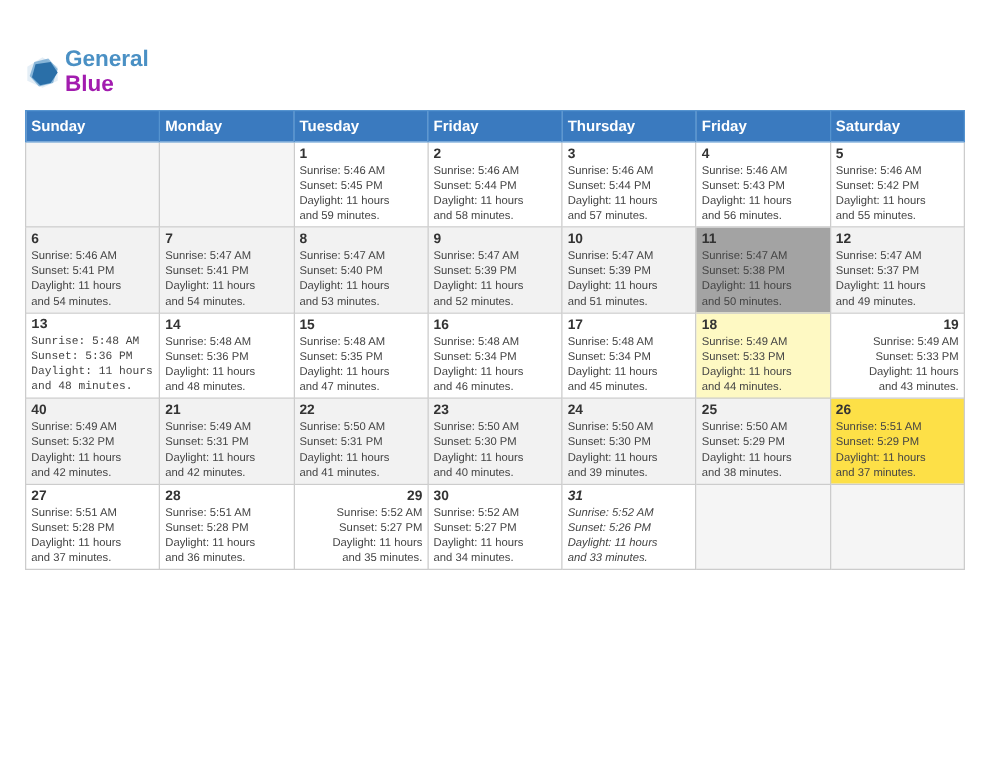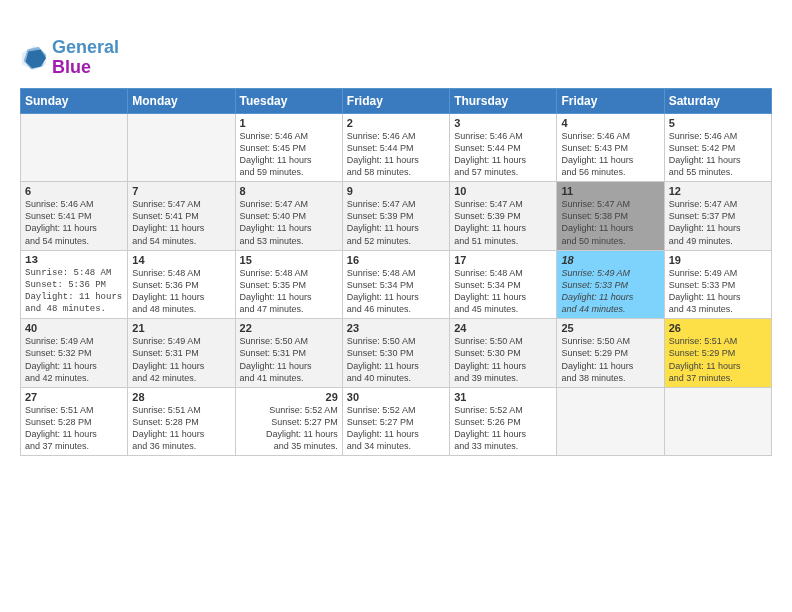--- a/index.html
+++ b/index.html
@@ -253,28 +253,28 @@
 Daylight: 11 hours
 and 46 minutes.</div>
           </td>
           <td style="background: rgb(255, 255, 255);">
             <span class="day-num">17</span>
             <div class="cell-content" style="white-space: pre-line;">Sunrise: 5:48 AM
 Sunset: 5:34 PM
 Daylight: 11 hours
 and 45 minutes.</div>
           </td>
-          <td style="background: #7dd3fc; font-style: italic;">
+          <td style="background: #fef9c3;">
             <span class="day-num">18</span>
             <div class="cell-content" style="white-space: pre-line;">Sunrise: 5:49 AM
 Sunset: 5:33 PM
 Daylight: 11 hours
 and 44 minutes.</div>
           </td>
-          <td style="background: rgb(255, 255, 255);">
+          <td style="background: rgb(255, 255, 255); text-align: right;">
             <span class="day-num">19</span>
             <div class="cell-content" style="white-space: pre-line;">Sunrise: 5:49 AM
 Sunset: 5:33 PM
 Daylight: 11 hours
 and 43 minutes.</div>
           </td>
         </tr>
         <tr>
           <td style="background: rgb(242, 242, 242);">
             <span class="day-num">40</span>
@@ -348,21 +348,21 @@
 Daylight: 11 hours
 and 35 minutes.</div>
           </td>
           <td style="background: rgb(255, 255, 255);">
             <span class="day-num">30</span>
             <div class="cell-content" style="white-space: pre-line;">Sunrise: 5:52 AM
 Sunset: 5:27 PM
 Daylight: 11 hours
 and 34 minutes.</div>
           </td>
-          <td style="background: rgb(255, 255, 255);">
+          <td style="background: rgb(255, 255, 255); font-style: italic;">
             <span class="day-num">31</span>
             <div class="cell-content" style="white-space: pre-line;">Sunrise: 5:52 AM
 Sunset: 5:26 PM
 Daylight: 11 hours
 and 33 minutes.</div>
           </td>
           <td class="empty" style="background: rgb(245, 245, 245);"></td>
           <td class="empty" style="background: rgb(245, 245, 245);"></td>
         </tr>
       </tbody>

